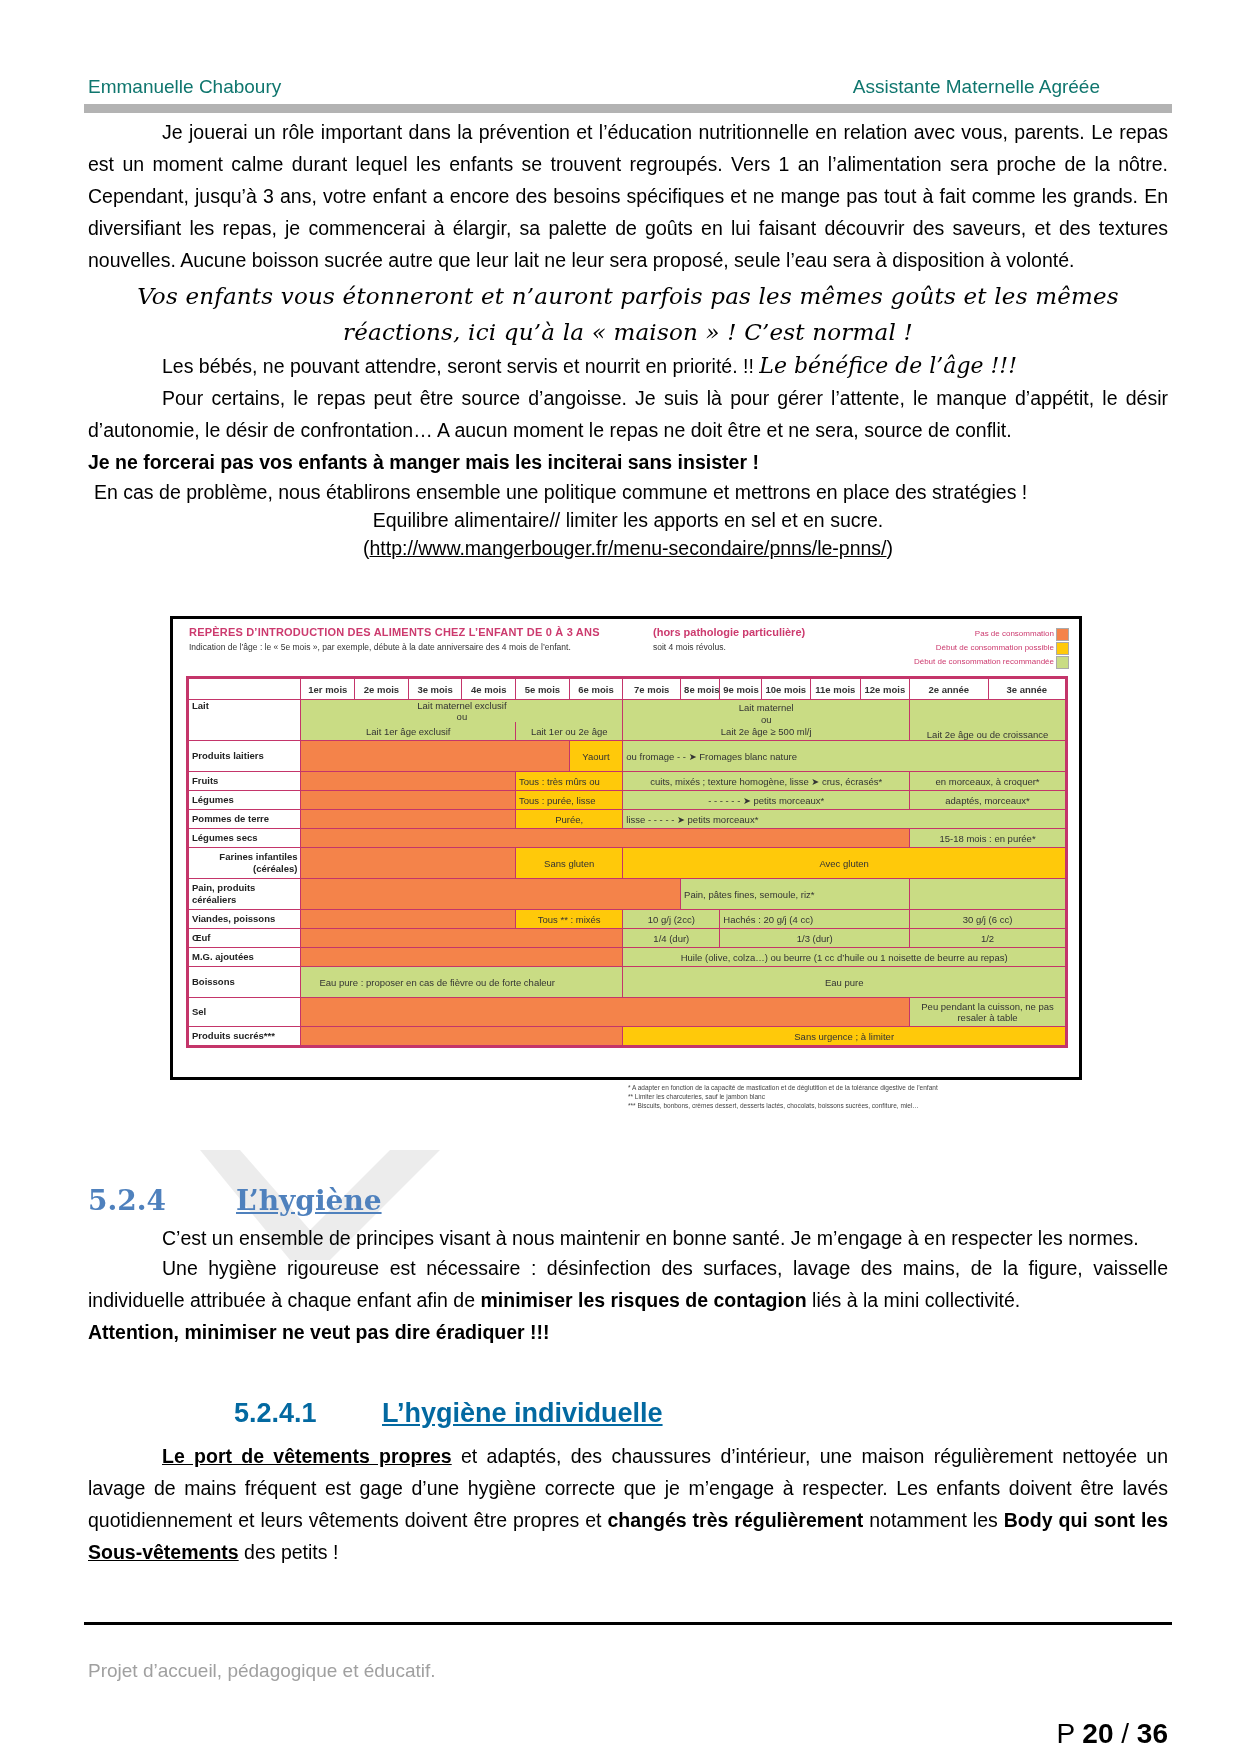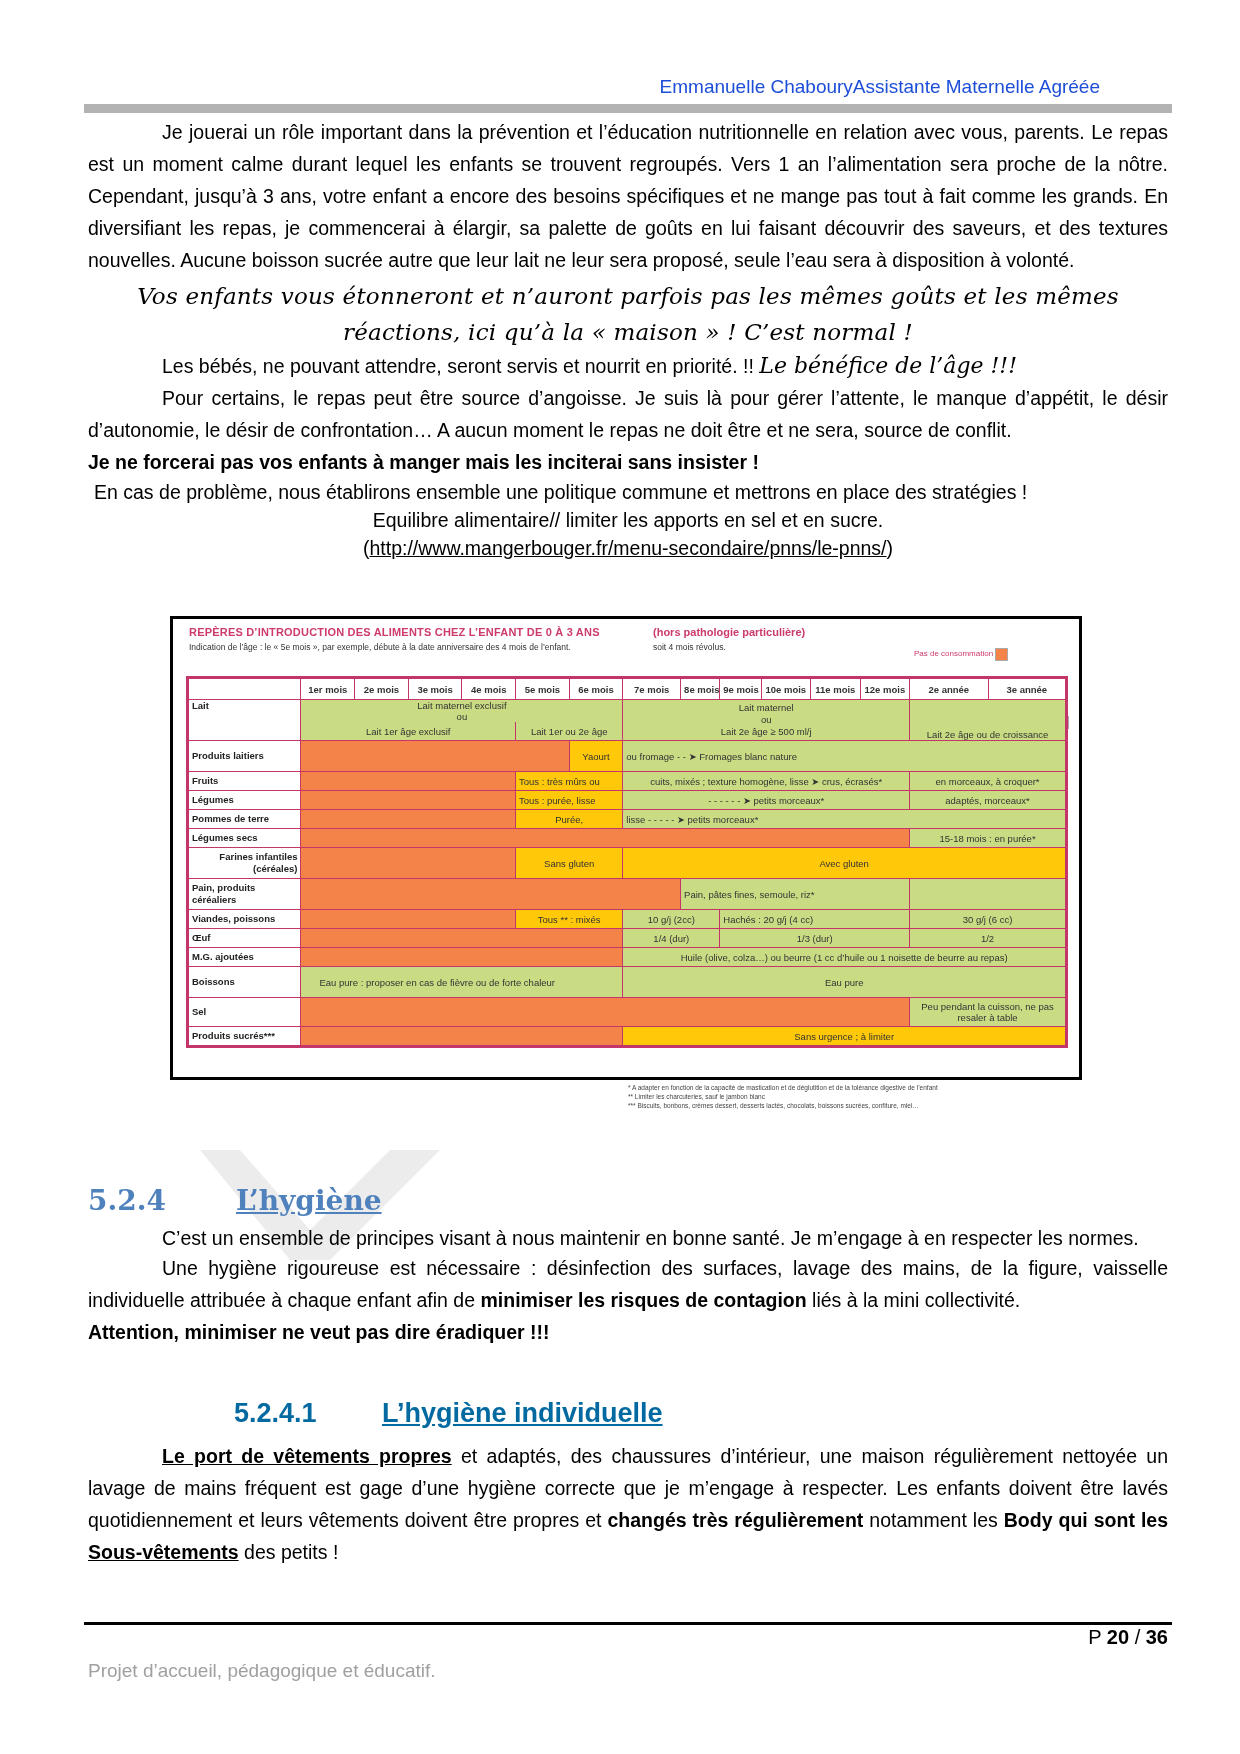--- a/index.html
+++ b/index.html
@@ -1,21 +1,21 @@
 <!DOCTYPE html>
 <html><head>
 <meta charset="utf-8">
 <style>
   html, body { margin: 0; padding: 0; background: #ffffff; }
   body { width: 1240px; height: 1754px; position: relative; overflow: hidden;
          font-family: "Liberation Sans", "DejaVu Sans", sans-serif; color: #000; }
   .page { position: absolute; left: 0; top: 0; width: 1240px; height: 1754px; }
 
   .hdr { position: absolute; left: 88px; right: 68px; top: 76px; height: 28px;
-         font-size: 19px; color: #1d4ed8; display: flex; justify-content: flex-end; }
+         font-size: 19px; color: #0f766e; display: flex; justify-content: space-between; }
   .hdr .right { margin-right: 72px; }
   .hdr-bar { position: absolute; left: 84px; right: 68px; top: 104px; height: 9px; background: #b3b3b3; }
 
   .body { position: absolute; left: 88px; width: 1080px; font-size: 19.5px; line-height: 32px; }
   .p { text-align: justify; margin: 0; }
   .ind { text-indent: 74px; }
   .center { text-align: center; }
   .script { font-family: "DejaVu Serif", serif; font-style: italic; font-size: 23px; line-height: 36px;
             text-align: center; letter-spacing: 0.2px; }
   .script-inline { font-family: "DejaVu Serif", serif; font-style: italic; font-size: 22px; }
@@ -24,21 +24,21 @@
   u { text-decoration: underline; }
 
   
   .figure { position: absolute; left: 170px; top: 616px; width: 912px; height: 464px;
             border: 3px solid #000; background: #fff; box-sizing: border-box; }
   .fig-title { position: absolute; left: 16px; top: 7px; font-size: 11px; font-weight: bold; color: #cc3a6e; letter-spacing: 0.2px; }
   .fig-sub { position: absolute; left: 16px; top: 23px; font-size: 8.5px; color: #333; }
   .fig-title2 { position: absolute; left: 480px; top: 7px; font-size: 11px; font-weight: bold; color: #cc3a6e; }
   .fig-sub2 { position: absolute; left: 480px; top: 23px; font-size: 8.5px; color: #333; }
   .legend { position: absolute; right: 10px; top: 8px; font-size: 8px; color: #cc3a6e; text-align: right; line-height: 14px; }
-  .legend .row { display: flex; justify-content: flex-start; align-items: center; gap: 2px; margin-top: 20px; }
+  .legend .row { display: flex; justify-content: flex-end; align-items: center; gap: 2px; }
   .legend .sw { display: inline-block; width: 11px; height: 11px; border: 1px solid #aaa; }
 
   table.food { position: absolute; left: 13px; top: 57px; width: 882px; border-collapse: collapse;
                border: 3px solid #c4356a; font-size: 9.5px; table-layout: fixed; }
   table.food td, table.food th { border: 1px solid #c4356a; padding: 0 3px; height: 18px; text-align: center;
                color: #333; overflow: hidden; white-space: nowrap; font-weight: normal; }
   table.food th { font-weight: bold; font-size: 9.5px; background: #fff; height: 20px; }
   table.food td.lbl { text-align: left; font-weight: bold; background: #fff; color: #222; white-space: normal; line-height: 12px; }
   .o { background: #f4834a; }
   .y { background: #ffc90a; }
@@ -50,21 +50,21 @@
   .h2 .num { display: inline-block; width: 148px; }
   .h2 .ttl { text-decoration: underline; }
   .h3 { position: absolute; left: 234px; top: 1398px; font-family: "Liberation Sans", sans-serif; font-weight: bold;
         font-size: 27px; color: #0369a1; }
   .h3 .num { display: inline-block; width: 148px; }
   .h3 .ttl { text-decoration: underline; }
 
   .watermark { position: absolute; left: 200px; top: 1150px; width: 260px; height: 110px; opacity: 0.18; }
 
   .ftr-line { position: absolute; left: 84px; right: 68px; top: 1622px; height: 3px; background: #000; }
-  .pageno { position: absolute; right: 72px; top: 1626px; font-size: 20px; }
+  .pageno { position: absolute; right: 72px; top: 1718px; font-size: 28px; }
   .ftr-text { position: absolute; left: 88px; top: 1660px; font-size: 19px; color: #a0a0a0; }
 </style>
 </head>
 <body>
 
 <div class="page">
 
   <div class="hdr">
     <span>Emmanuelle Chaboury</span>
     <span class="right">Assistante Maternelle Agréée</span>

